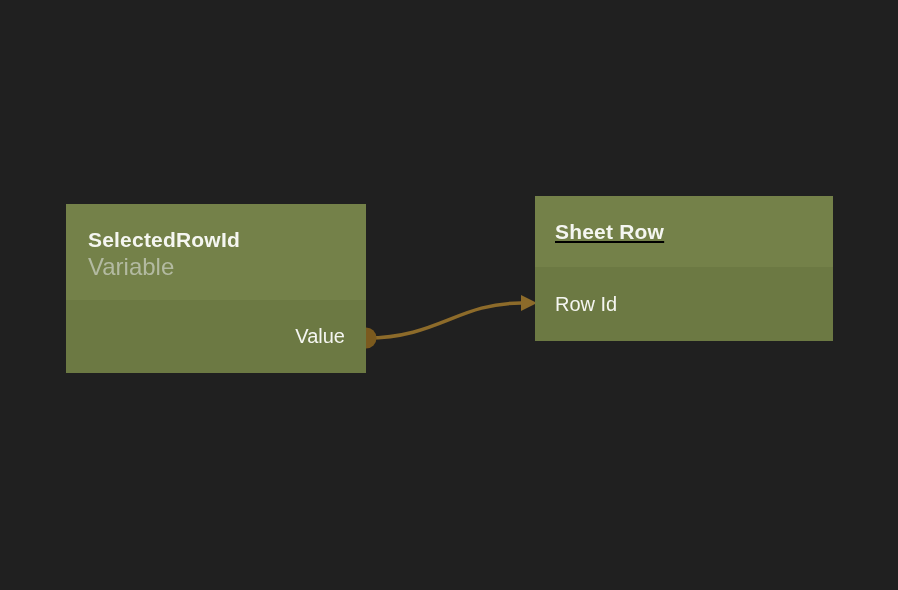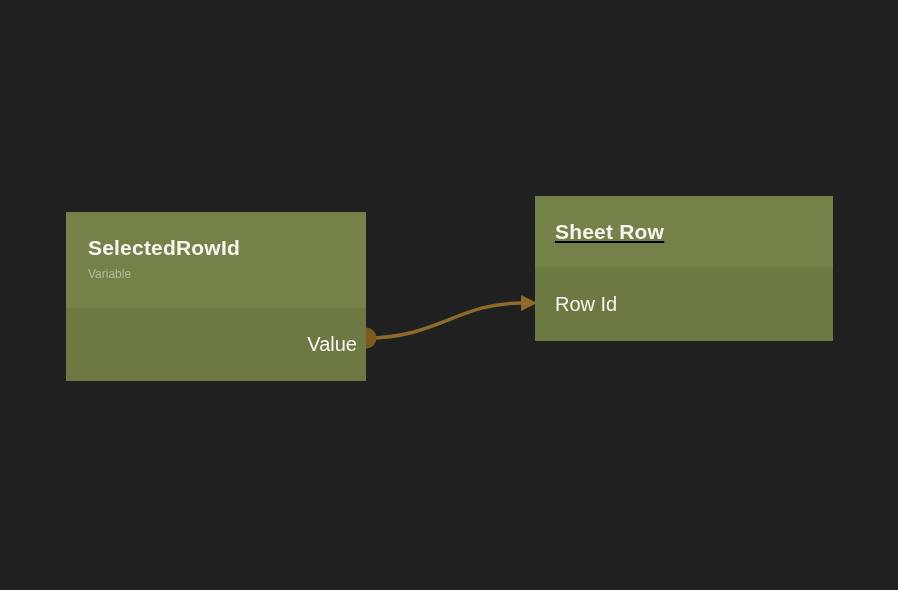--- a/index.html
+++ b/index.html
@@ -55,39 +55,39 @@
   }
   .node-title {
     color: var(--title-color, #f5f6f1);
     font-size: 21px;
     font-weight: 600;
     line-height: 27px;
     letter-spacing: 0.2px;
   }
   .node-subtitle {
     color: var(--subtitle-color, #b3baa1);
-    font-size: 12px;
+    font-size: 24px;
     font-weight: 400;
     line-height: 27px;
   }
   .port-label {
     color: var(--port-label-color, #f5f6f1);
     font-size: 20px;
     font-weight: 400;
   }
   
-  .node-selectedrowid { left: 66px; top: 212px; width: 300px; }
+  .node-selectedrowid { left: 66px; top: 204px; width: 300px; }
   .node-selectedrowid .node-header {
     height: 96px;
     padding: 22px 22px 0 22px;
   }
   .node-selectedrowid .node-body {
     height: 73px;
     justify-content: flex-end;
-    padding-right: 9px;
+    padding-right: 21px;
   }
   
   .node-sheet-row { left: 535px; top: 196px; width: 298px; }
   .node-sheet-row .node-header {
     height: 71px;
     display: flex;
     align-items: center;
     padding: 0 20px;
     text-decoration: underline;
   }

